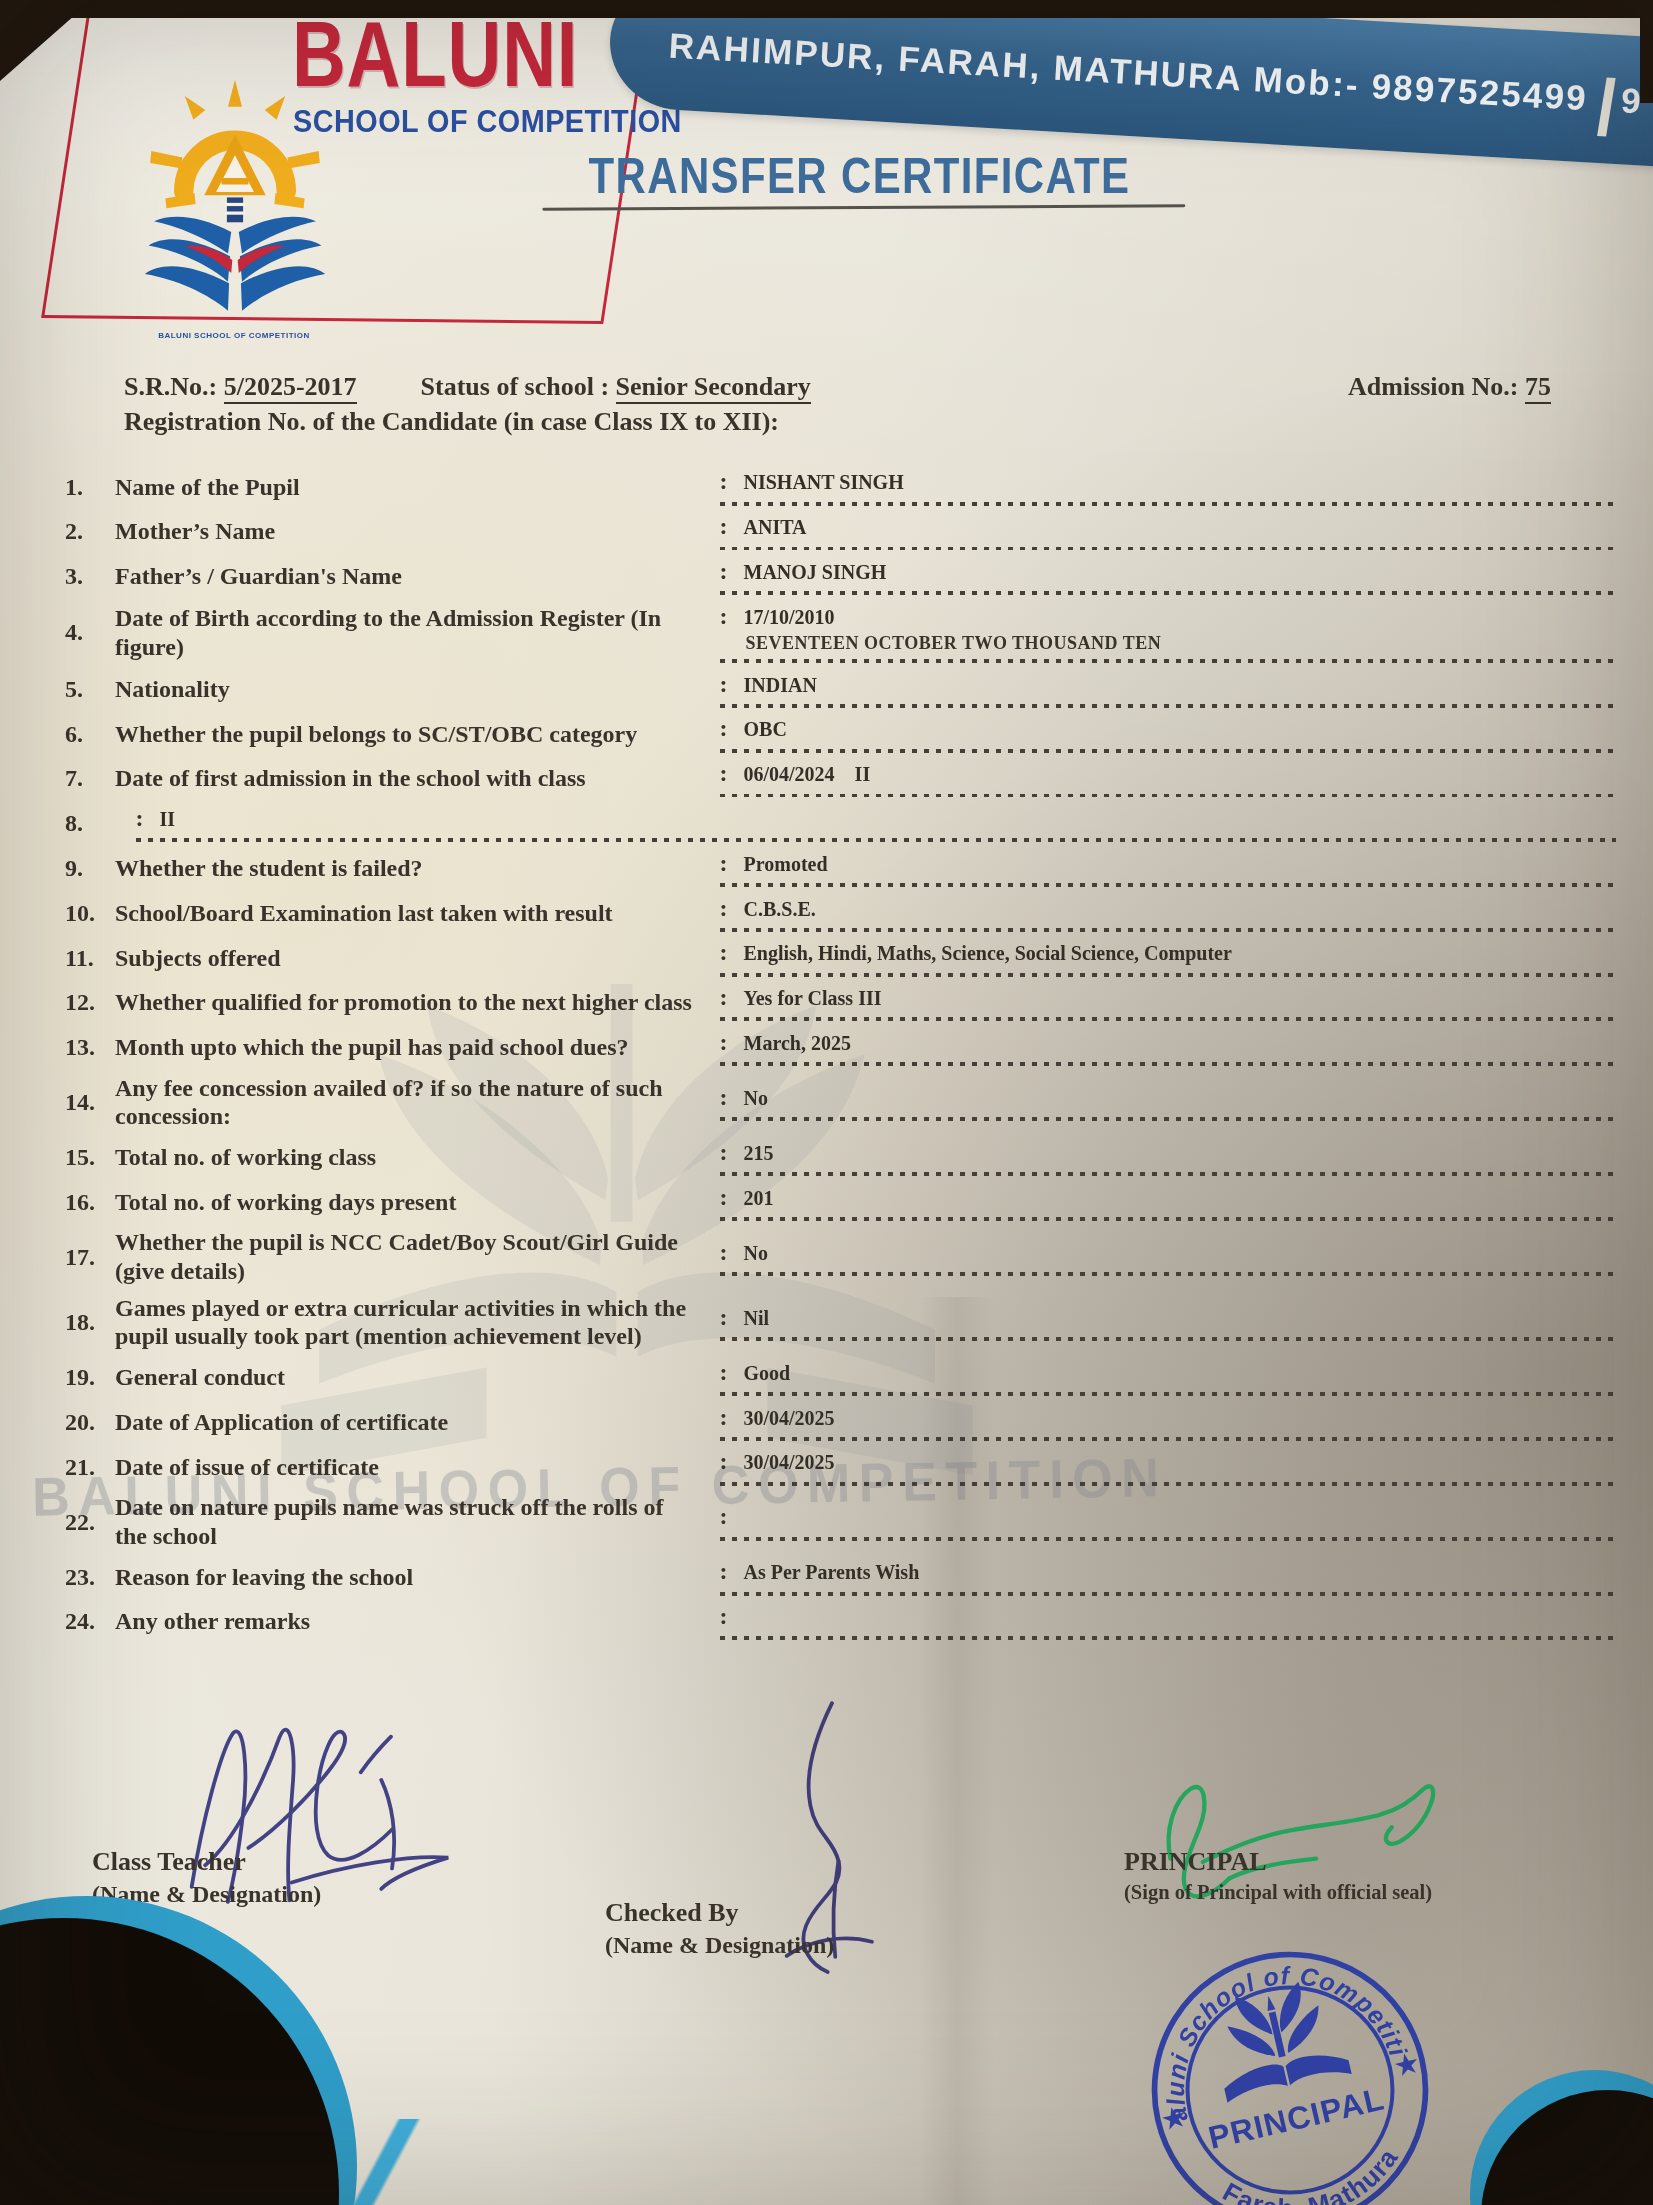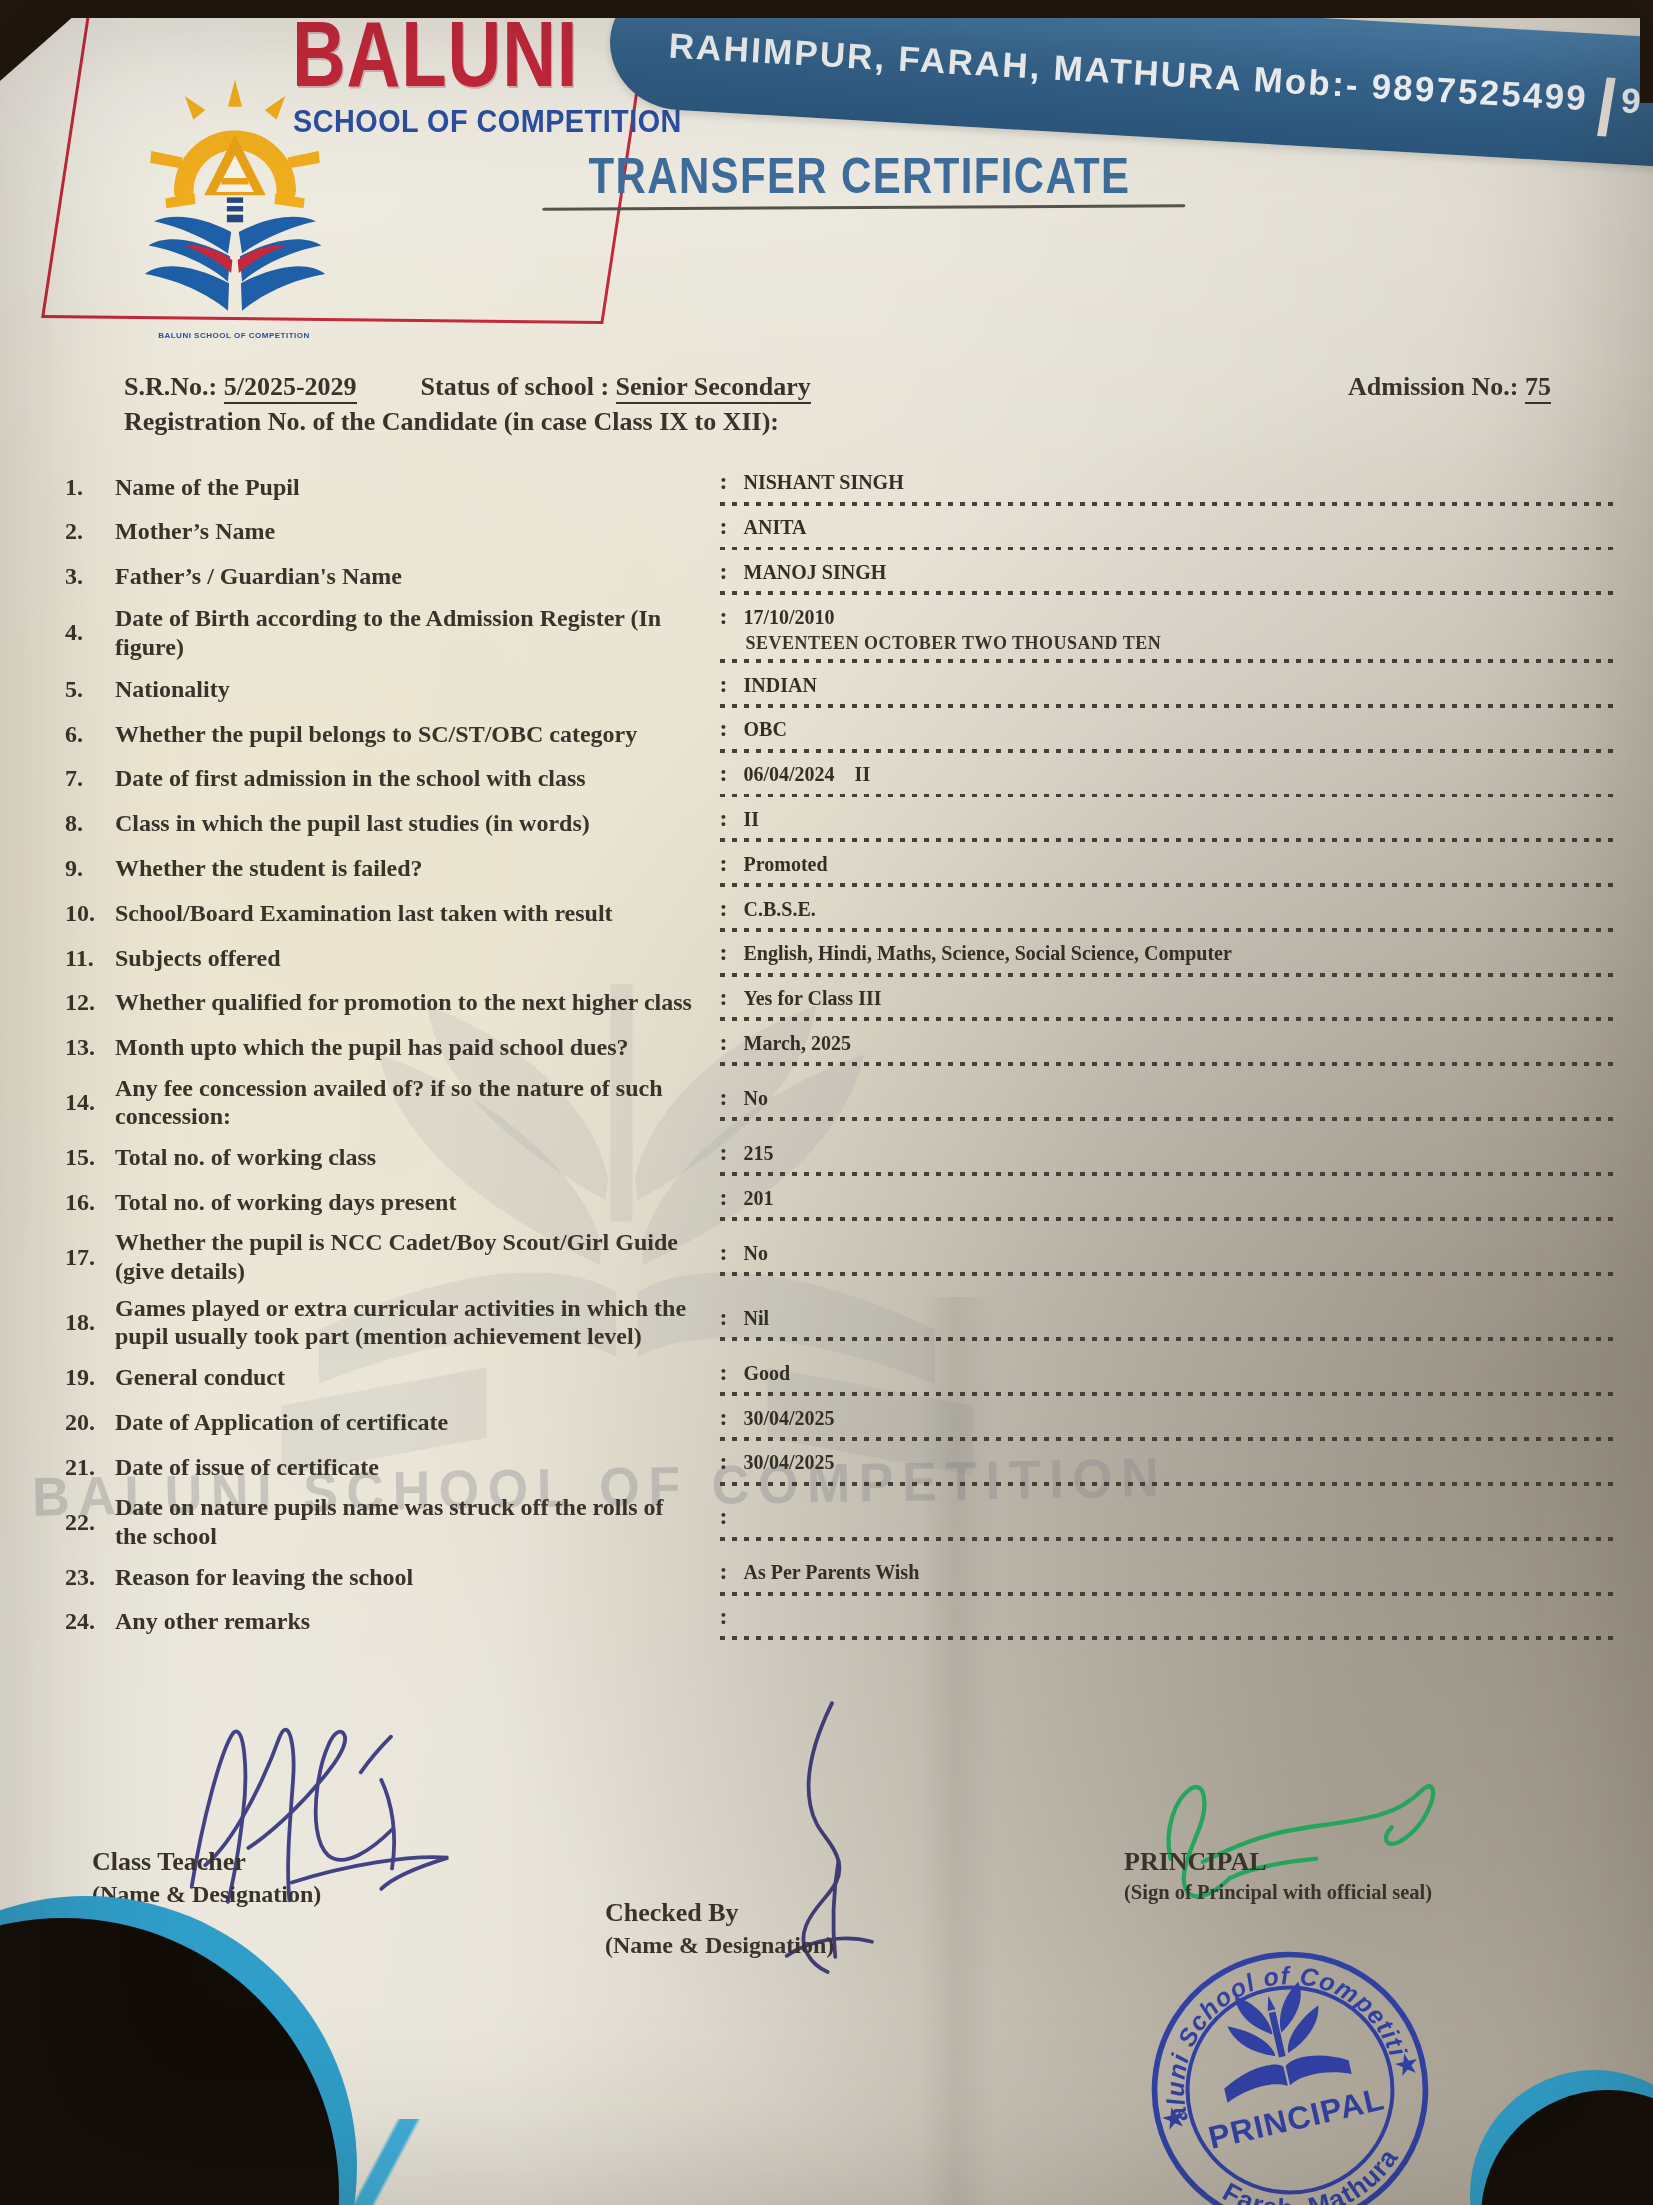--- a/index.html
+++ b/index.html
@@ -154,21 +154,21 @@
     <span class="banner-nine">9</span>
   </div>
 
   <div class="title-wrap">
     <span class="doc-title">TRANSFER CERTIFICATE</span>
     <div class="title-rule"></div>
   </div>
 
   <div class="form">
     <div class="meta-line1">
-      <span><span>S.R.No.:</span> <span class="u">5/2025-2029</span></span>
+      <span><span>S.R.No.:</span> <span class="u">5/2025-2017</span></span>
       <span class="meta-status"><span>Status of school :</span> <span class="u">Senior Secondary</span></span>
       <span class="meta-adm"><span>Admission No.:</span> <span class="u">75</span></span>
     </div>
     <div class="meta-line2">Registration No. of the Candidate (in case Class IX to XII):</div>
 
     <div class="rows" id="rows">
   <div class="row">
     <span class="num">1.</span>
     <span class="lbl">Name of the Pupil</span>
     <div class="val">
@@ -254,21 +254,20 @@
         <span class="colon">:</span>
         <span class="vtext">06/04/2024    II</span>
       </div>
 
       <div class="dots"></div>
     </div>
   </div>
 
   <div class="row">
     <span class="num">8.</span>
-    <span class="lbl">Class in which the pupil last studies (in words)</span>
     <div class="val">
       <div class="vline">
         <span class="colon">:</span>
         <span class="vtext">II</span>
       </div>
 
       <div class="dots"></div>
     </div>
   </div>
 

